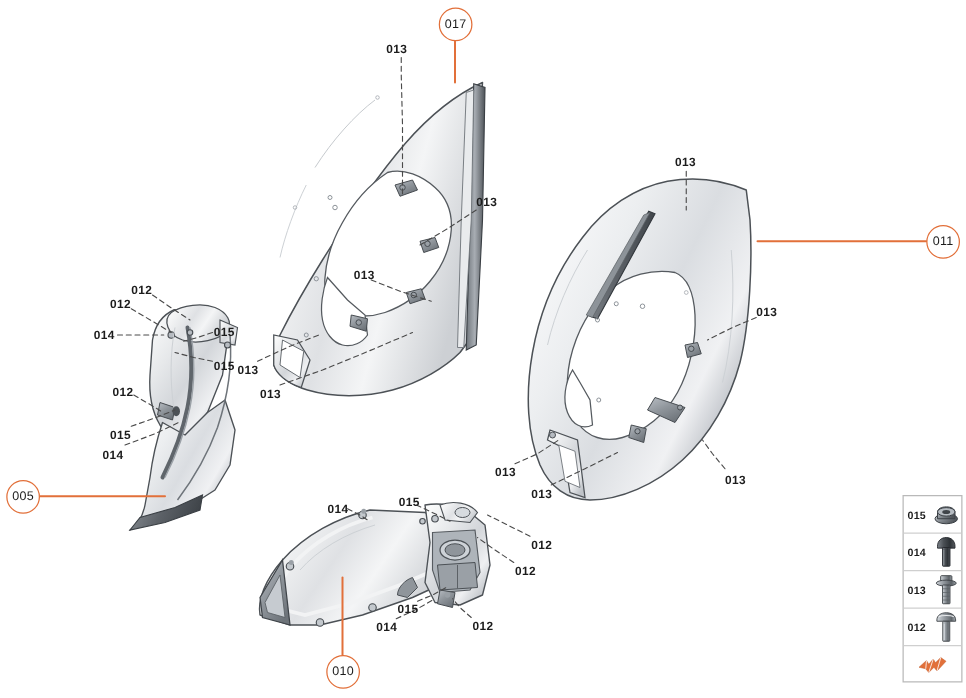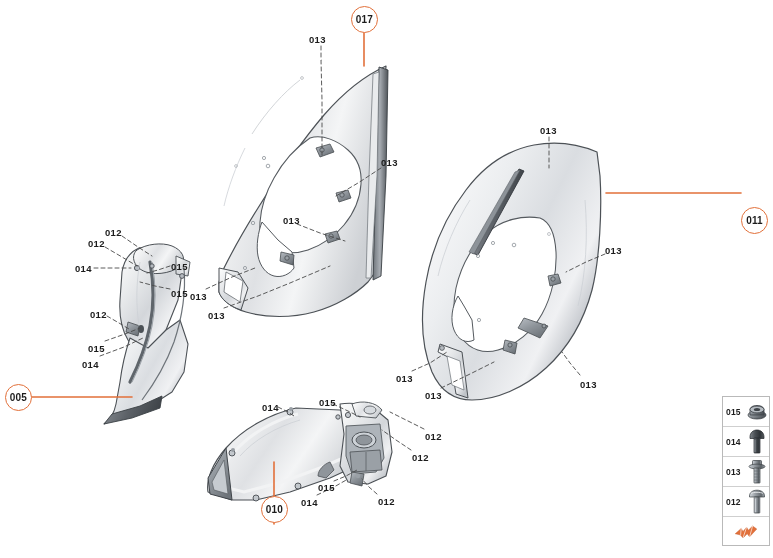--- a/index.html
+++ b/index.html
@@ -25,21 +25,21 @@
 
   
   .callout{
     position:absolute;
     width:27px;height:27px;
     border:1.6px solid #E2703A;
     border-radius:50%;
     background:#ffffff;
     box-sizing:border-box;
     display:flex;align-items:center;justify-content:center;
-    font-size:10px;font-weight:700;color:#1c1c1c;
+    font-size:10px;font-weight:400;color:#1c1c1c;
     letter-spacing:0.2px;
     z-index:6;
   }
 
   
   #legend{
     position:absolute;
     left:722px;top:396px;
     width:48px;height:150px;
     border:1px solid #b9b9b9;
@@ -324,23 +324,23 @@
       <div class="plabel" style="left: 262px; top: 403px;">014</div>
       <div class="plabel" style="left: 425px; top: 432px;">012</div>
       <div class="plabel" style="left: 412px; top: 453px;">012</div>
       <div class="plabel" style="left: 318px; top: 483px;">015</div>
       <div class="plabel" style="left: 301px; top: 498px;">014</div>
       <div class="plabel" style="left: 378px; top: 497px;">012</div>
     </div>
 
   <div id="callouts">
       <div class="callout" style="left: 351px; top: 6px;">017</div>
-      <div class="callout" style="left: 741px; top: 180px; margin-top: 27px;">011</div>
+      <div class="callout" style="left: 741px; top: 180px;">011</div>
       <div class="callout" style="left: 5px; top: 384px;">005</div>
-      <div class="callout" style="left: 261px; top: 496px;">010</div>
+      <div class="callout" style="left: 261px; top: 524px;">010</div>
     </div>
 
   <div id="legend">
     <div class="legrow">
       <span class="legnum">015</span>
       <span class="legicon">
         <svg width="22" height="18" viewBox="0 0 22 18">
           <defs>
             <linearGradient id="nutG" x1="0" y1="0" x2="1" y2="0.6">
               <stop offset="0%" stop-color="#d9dde1"></stop>

